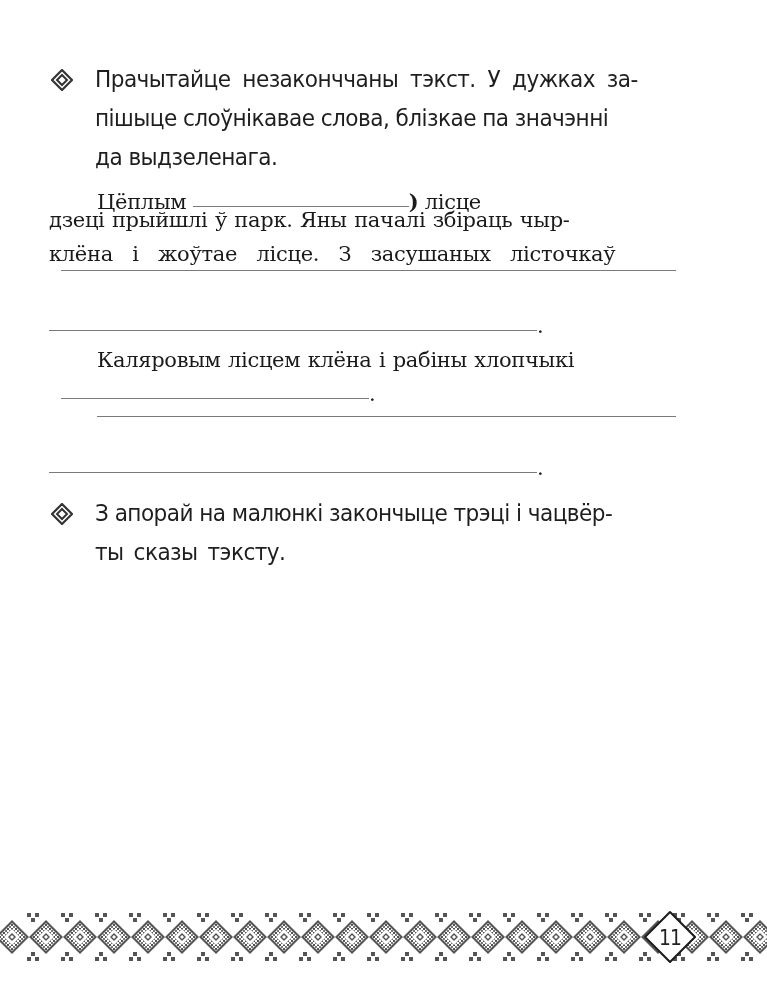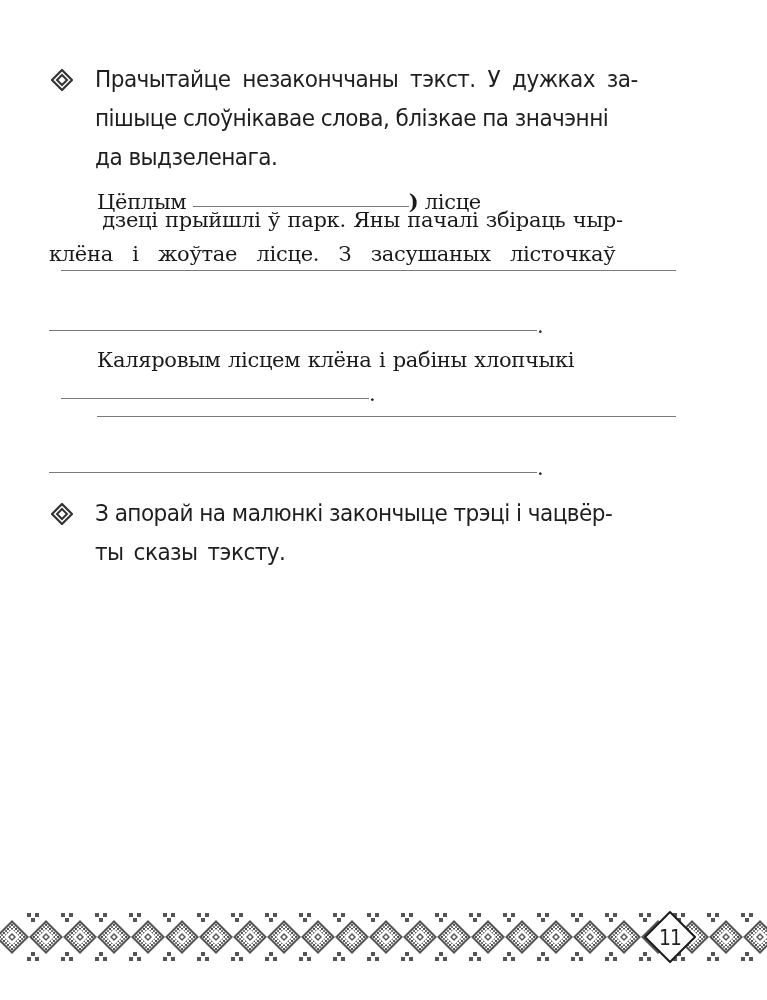--- a/index.html
+++ b/index.html
@@ -18,21 +18,21 @@
   }
   .instr .ln { display: block; white-space: nowrap; }
 
   .body-text {
     position: absolute; left: 49px; width: 627px;
     font-family: "DejaVu Serif", serif;
     font-size: 21px; line-height: 34px; color: #1a1a1a;
     letter-spacing: -0.3px;
   }
   .line { position: absolute; left: 0; height: 34px; white-space: nowrap; display: flex; align-items: baseline; }
-  .line.justify { justify-content: center; }
+  .line.justify { justify-content: flex-start; }
   .b { font-weight: bold; }
   .blank {
     display: inline-block; height: 1px; border-bottom: 1.5px solid #7a7a7a;
     position: relative; top: -2px;
   }
   .dot { display: inline-block; }
 
   .ornament { position: absolute; left: 0; top: 912px; width: 767px; height: 52px; }
   .page-num-wrap { position: absolute; left: 643px; top: 910px; width: 54px; height: 54px; }
   .page-num {

